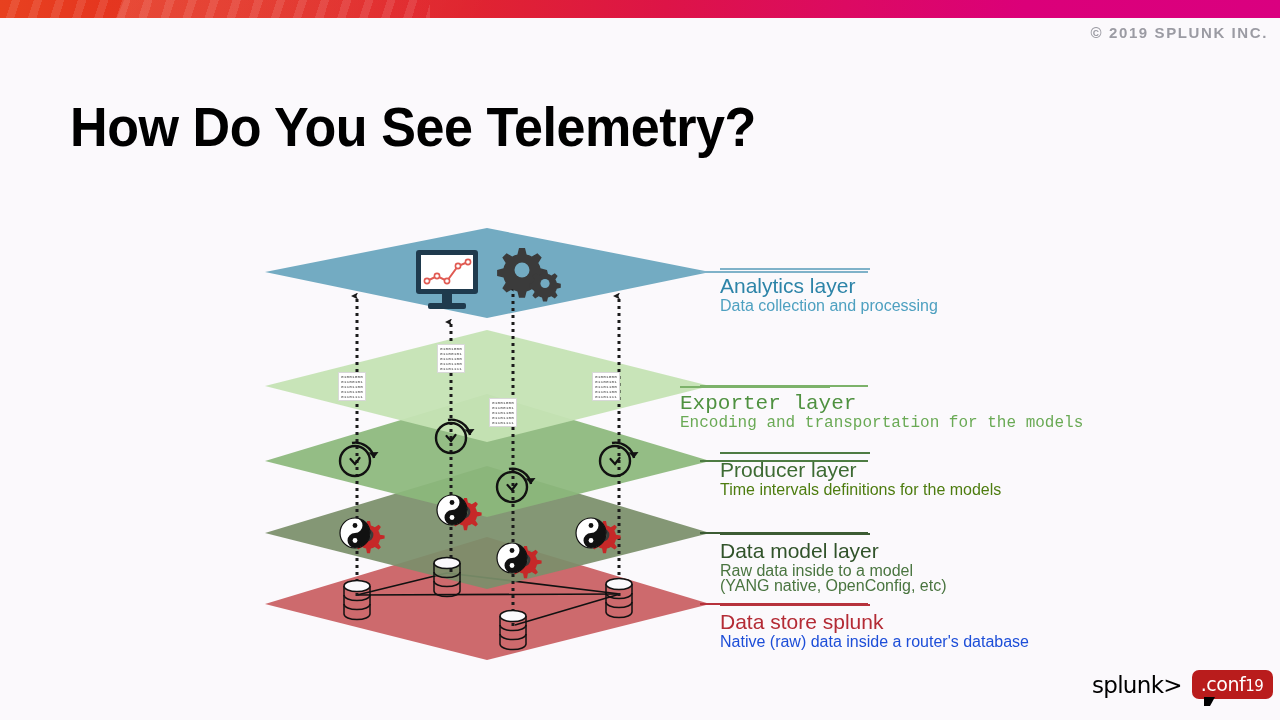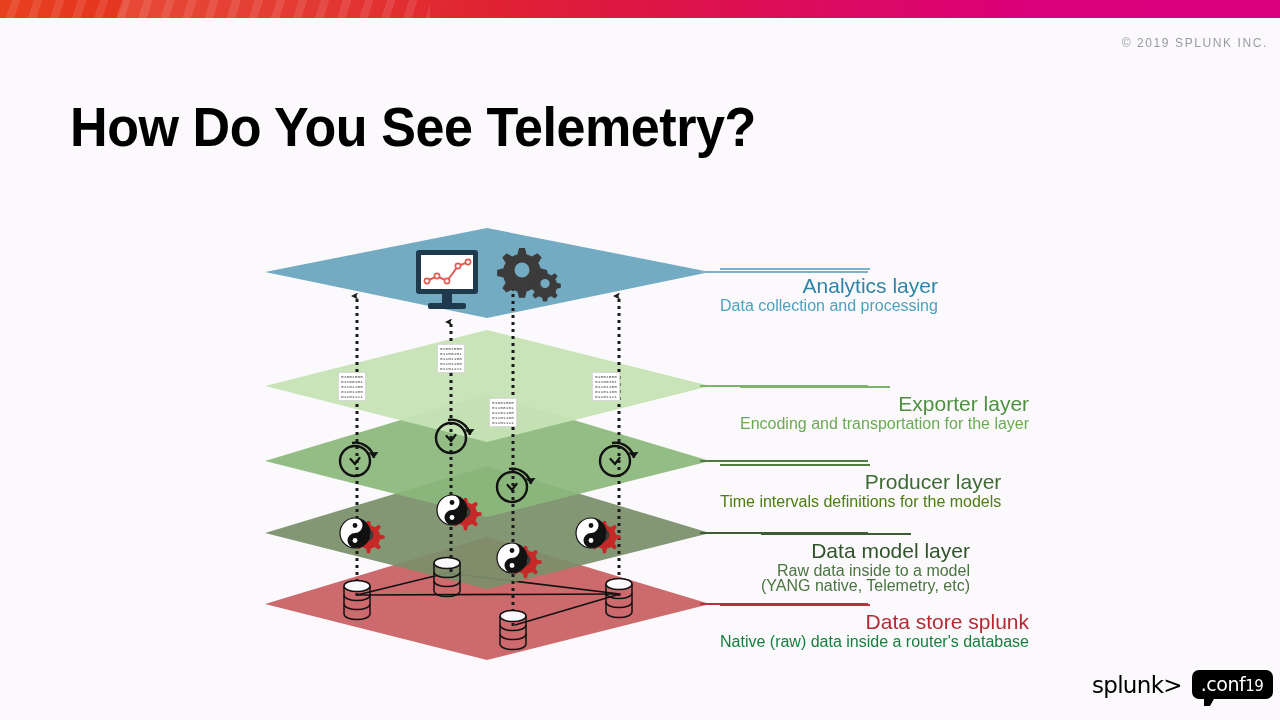--- a/index.html
+++ b/index.html
@@ -45,25 +45,26 @@
     position: absolute;
     left: 120px; top: -10px;
     width: 520px; height: 40px;
     background: linear-gradient(100deg, rgba(255,255,255,0.10), rgba(255,255,255,0.0) 70%);
     transform: skewX(-22deg);
   }
 
   
   #copyright {
     position: absolute;
-    right: 12px; top: 36px;
-    font-size: 12px;
+    right: 12px; top: 24px;
+    font-size: 15px;
     letter-spacing: 1.6px;
     color: #9b9ba3;
     font-family: "Liberation Sans", sans-serif;
+    font-weight: bold;
   }
 
   
   #page-title {
     position: absolute;
     left: 70px; top: 94px;
     font-size: 56px;
     font-weight: bold;
     color: #000000;
     letter-spacing: -0.5px;
@@ -76,21 +77,20 @@
   #diagram {
     position: absolute;
     left: 0; top: 0;
     width: 1280px; height: 720px;
   }
 
   
   .layer-label {
     position: absolute;
     white-space: nowrap;
-    text-align: right;
   }
   .layer-label .rule {
     height: 2px;
     width: 150px;
     margin-bottom: 3px;
   }
   .layer-label .lbl-title {
     font-size: 21px;
     line-height: 25px;
     font-weight: normal;
@@ -98,39 +98,39 @@
   .layer-label .lbl-sub {
     font-size: 16px;
     line-height: 15px;
   }
 
   #label-analytics   { left: 720px; top: 268px; }
   #label-analytics .rule    { background: #7fb2c9; }
   #label-analytics .lbl-title { color: #2d84a8; }
   #label-analytics .lbl-sub   { color: #4ea0c0; }
 
-  #label-exporter    { left: 740px; top: 386px; }
+  #label-exporter    { left: 680px; top: 386px; font-family: Liberation Mono, monospace; }
   #label-exporter .rule     { background: #7cb26a; }
   #label-exporter .lbl-title  { color: #4f9140; }
   #label-exporter .lbl-sub    { color: #6aaa55; }
 
-  #label-producer    { left: 720px; top: 464px; }
+  #label-producer    { left: 720px; top: 452px; }
   #label-producer .rule     { background: #4e7c43; }
   #label-producer .lbl-title  { color: #3d6b33; }
   #label-producer .lbl-sub    { color: #4d7c0f; }
 
-  #label-datamodel   { left: 720px; top: 533px; margin-left: 41px; }
+  #label-datamodel   { left: 720px; top: 533px; }
   #label-datamodel .rule    { background: #3c5c34; }
   #label-datamodel .lbl-title { color: #31532a; }
   #label-datamodel .lbl-sub   { color: #4a7540; }
 
   #label-datastore   { left: 720px; top: 604px; }
   #label-datastore .rule    { background: #b7323c; }
   #label-datastore .lbl-title { color: #b42b35; }
-  #label-datastore .lbl-sub   { color: #15803d; }
+  #label-datastore .lbl-sub   { color: #1d4ed8; }
 
   
   .binary-chip {
     position: absolute;
     background: #ffffff;
     border: 1px solid #d8d8d8;
     padding: 1px 2px;
     font-family: "Liberation Mono", monospace;
     font-size: 4.4px;
     line-height: 5.1px;
@@ -152,21 +152,21 @@
     gap: 10px;
   }
   #splunk-wordmark {
     font-size: 23px;
     color: #000000;
     letter-spacing: -0.7px;
     font-family: "DejaVu Sans", sans-serif;
   }
   #conf-badge {
     position: relative;
-    background: #000000;
+    background: #b91c1c;
     color: #ffffff;
     border-radius: 7px;
     padding: 3px 10px 4px 9px;
     font-size: 19px;
     letter-spacing: -0.5px;
     font-family: "DejaVu Sans", sans-serif;
   }
   #conf-badge .tail {
     position: absolute;
     left: 12px; bottom: -7px;
@@ -429,34 +429,34 @@
 
 <div class="layer-label" id="label-analytics">
   <div class="rule"></div>
   <div class="lbl-title">Analytics layer</div>
   <div class="lbl-sub">Data collection and processing</div>
 </div>
 
 <div class="layer-label" id="label-exporter">
   <div class="rule"></div>
   <div class="lbl-title">Exporter layer</div>
-  <div class="lbl-sub">Encoding and transportation for the layer</div>
+  <div class="lbl-sub">Encoding and transportation for the models</div>
 </div>
 
 <div class="layer-label" id="label-producer">
   <div class="rule"></div>
   <div class="lbl-title">Producer layer</div>
   <div class="lbl-sub">Time intervals definitions for the models</div>
 </div>
 
 <div class="layer-label" id="label-datamodel">
   <div class="rule"></div>
   <div class="lbl-title">Data model layer</div>
   <div class="lbl-sub">Raw data inside to a model</div>
-  <div class="lbl-sub">(YANG native, Telemetry, etc)</div>
+  <div class="lbl-sub">(YANG native, OpenConfig, etc)</div>
 </div>
 
 <div class="layer-label" id="label-datastore">
   <div class="rule"></div>
   <div class="lbl-title">Data store splunk</div>
   <div class="lbl-sub">Native (raw) data inside a router's database</div>
 </div>
 
 <div id="splunk-logo">
   <div id="splunk-wordmark">splunk&gt;</div>

